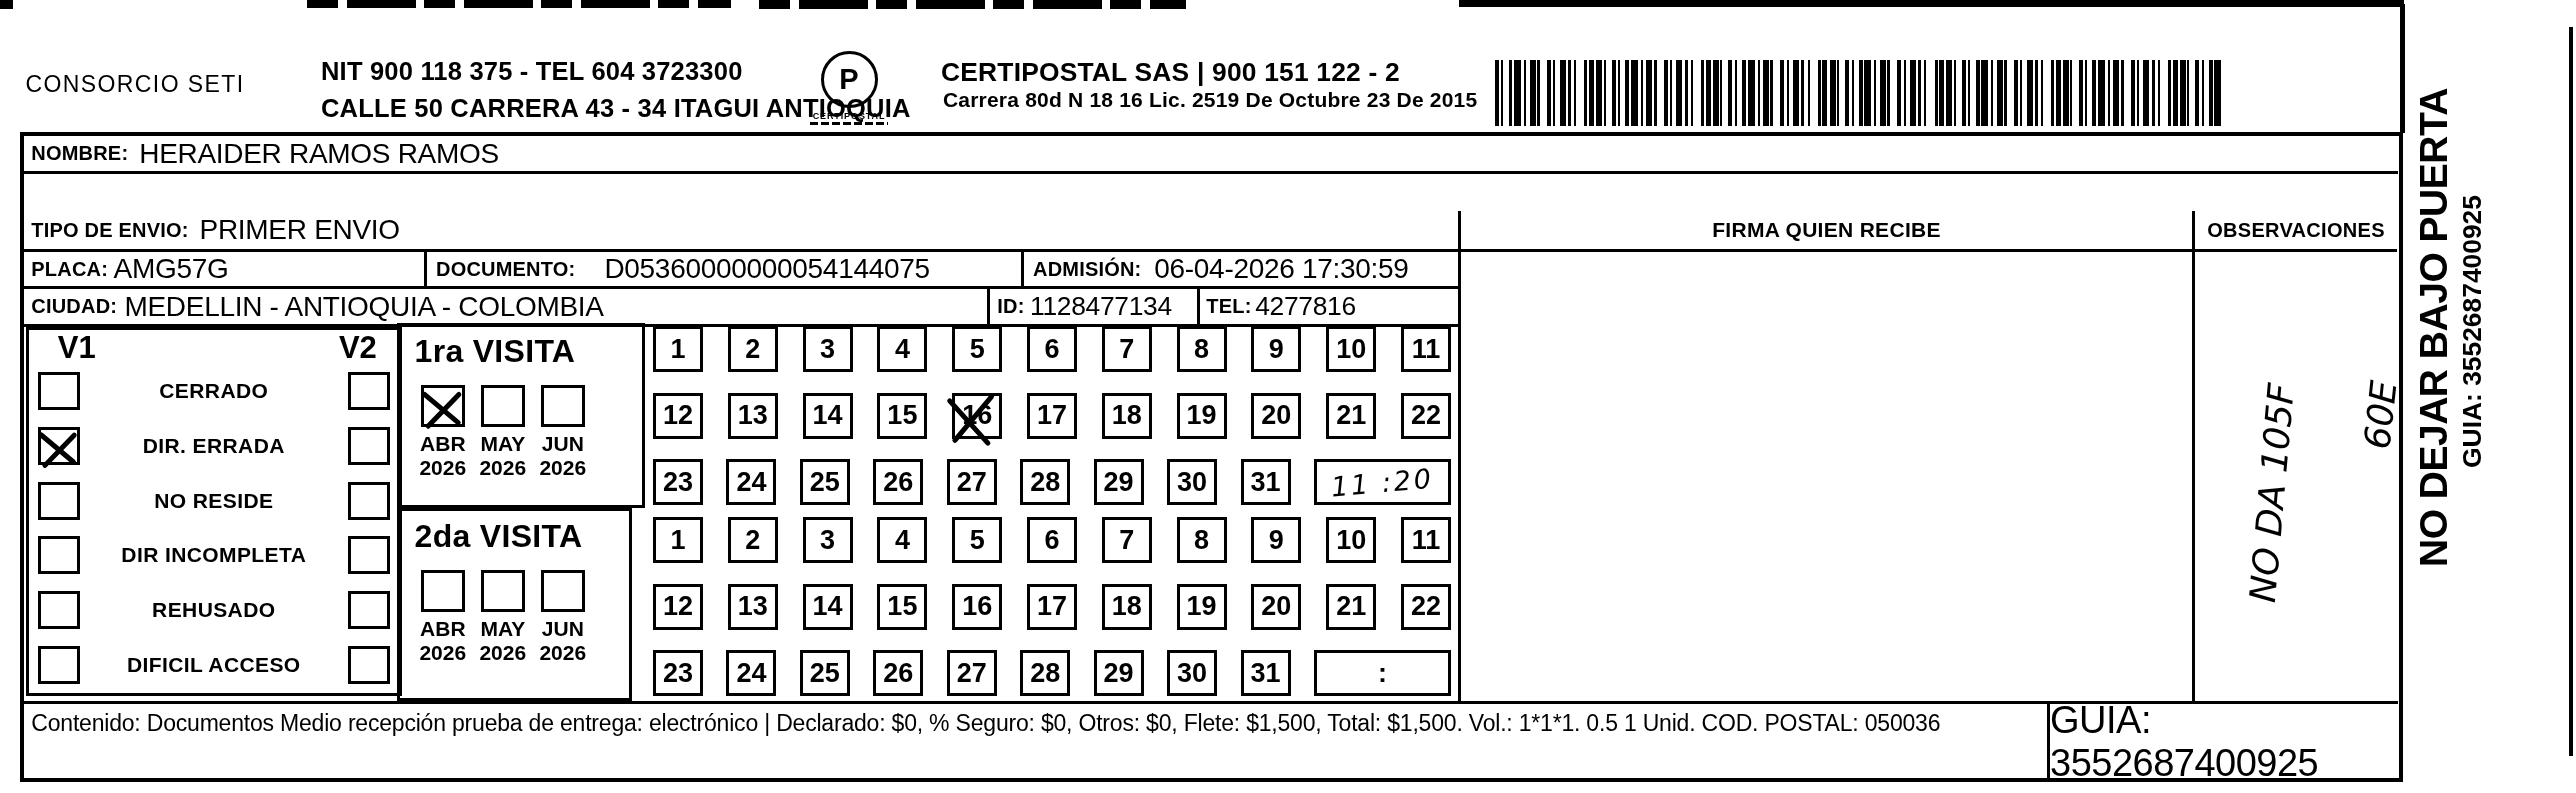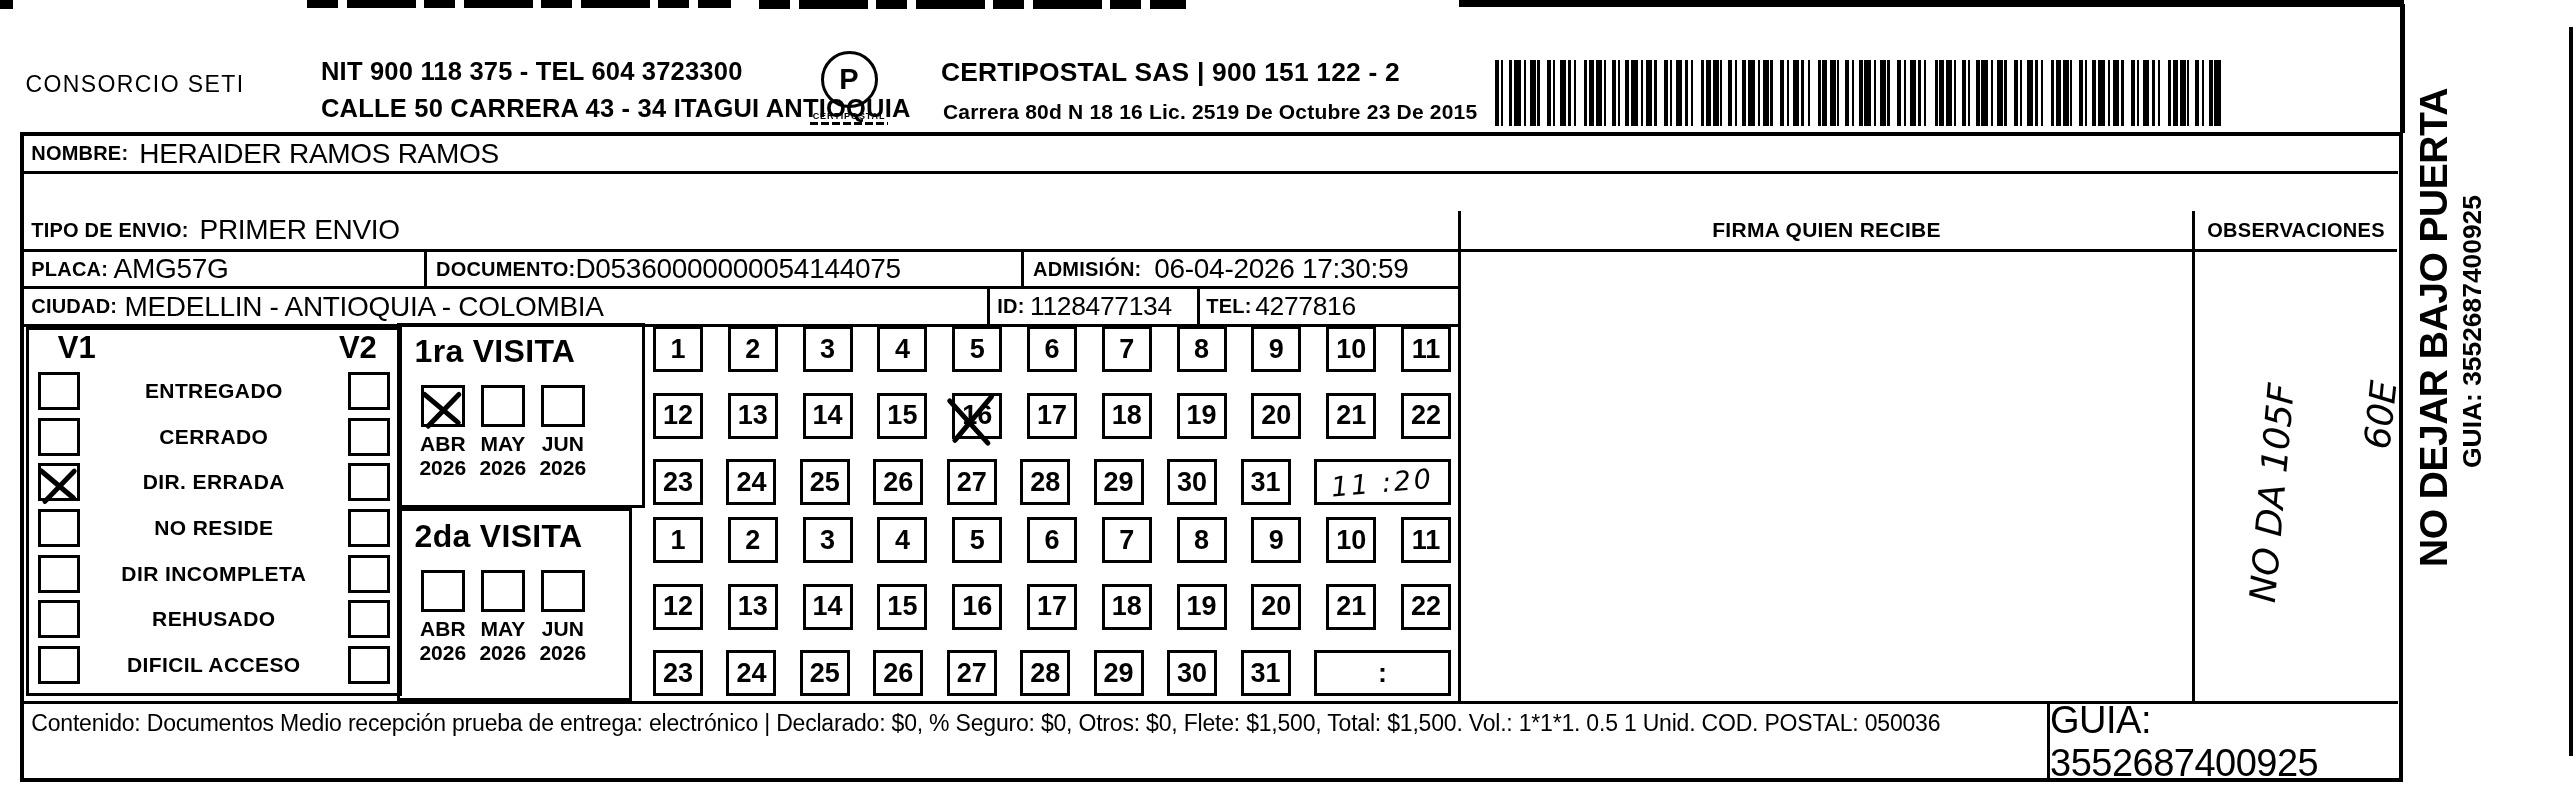--- a/index.html
+++ b/index.html
@@ -108,21 +108,21 @@
   <div>CALLE 50 CARRERA 43 - 34 ITAGUI ANTIOQUIA</div>
 </div>
 
 <div class="abs" style="left:810px;top:51px;width:78px">
   <div class="logo-circle">P</div>
   <div class="logo-word">CERTIPOSTAL</div>
   <div class="logo-rule"></div>
 </div>
 
 <div class="abs cp-title" style="left:941px;top:57px">CERTIPOSTAL SAS | 900 151 122 - 2</div>
-<div class="abs cp-sub" style="left:943px;top:100px">Carrera 80d N 18 16  Lic. 2519 De Octubre 23 De 2015</div>
+<div class="abs cp-sub" style="left:943px;top:88px">Carrera 80d N 18 16  Lic. 2519 De Octubre 23 De 2015</div>
 
 <div class="abs barcode" style="left:1495px;top:60px;width:728px;height:66px">
     <span style="left:0px;width:3.6px"></span>
     <span style="left:6.4px;width:1.8px"></span>
     <span style="left:13.7px;width:3.6px"></span>
     <span style="left:19px;width:7.3px"></span>
     <span style="left:29px;width:1.8px"></span>
     <span style="left:35px;width:5.5px"></span>
     <span style="left:42px;width:2.7px"></span>
     <span style="left:52px;width:3.6px"></span>
@@ -232,21 +232,21 @@
     <span class="lbl">TIPO DE ENVIO:</span>
     <span class="val" style="margin-left:11px">PRIMER ENVIO</span>
   </div>
 
   <div class="cell bb br" style="left:0;top:116px;width:403px;height:37px;padding-left:7.3px">
     <span class="lbl">PLACA:</span>
     <span class="val" style="margin-left:5.5px">AMG57G</span>
   </div>
   <div class="cell bb" style="left:403px;top:116px;width:594px;height:37px;padding-left:9px">
     <span class="lbl">DOCUMENTO:</span>
-    <span class="val" style="margin-left:0">D05360000000054144075</span>
+    <span class="val" style="margin-left:29px">D05360000000054144075</span>
   </div>
   <div class="cell bb bl" style="left:997px;top:116px;width:438px;height:37px;padding-left:9px">
     <span class="lbl">ADMISIÓN:</span>
     <span class="val" style="margin-left:12.8px">06-04-2026 17:30:59</span>
   </div>
 
   <div class="cell bb br" style="left:0;top:153px;width:966px;height:38px;padding-left:7.3px">
     <span class="lbl">CIUDAD:</span>
     <span class="val" style="margin-left:7.3px">MEDELLIN - ANTIOQUIA - COLOMBIA</span>
   </div>
@@ -267,25 +267,20 @@
   <div class="abs" style="left:2171px;top:75px;width:202px;height:491px">
     <div class="cell bb hdr" style="left:0;top:0;width:100%;height:41px;font-size:20px">OBSERVACIONES</div>
     <div class="abs hw rot" style="left:-105px;top:261px;width:365px;height:42px;font-size:36px;transform:rotate(-85deg)">NO DA  105F</div>
     <div class="abs hw rot" style="left:113px;top:183px;width:146px;height:42px;font-size:36px;transform:rotate(-84deg)">60E</div>
   </div>
 
   <div class="abs panel" style="left:1.8px;top:191px;width:376px;height:369px">
     <div class="abs vlab" style="left:29px;top:0">V1</div>
     <div class="abs vlab" style="right:22px;top:0">V2</div>
     <div class="status-rows" id="status-rows">
-        <div class="srow">
-          <span class="cb"></span>
-          <span class="slabel">ENTREGADO</span>
-          <span class="cb"></span>
-        </div>
         <div class="srow">
           <span class="cb"></span>
           <span class="slabel">CERRADO</span>
           <span class="cb"></span>
         </div>
         <div class="srow">
           <span class="cb hand-x"></span>
           <span class="slabel">DIR. ERRADA</span>
           <span class="cb"></span>
         </div>

